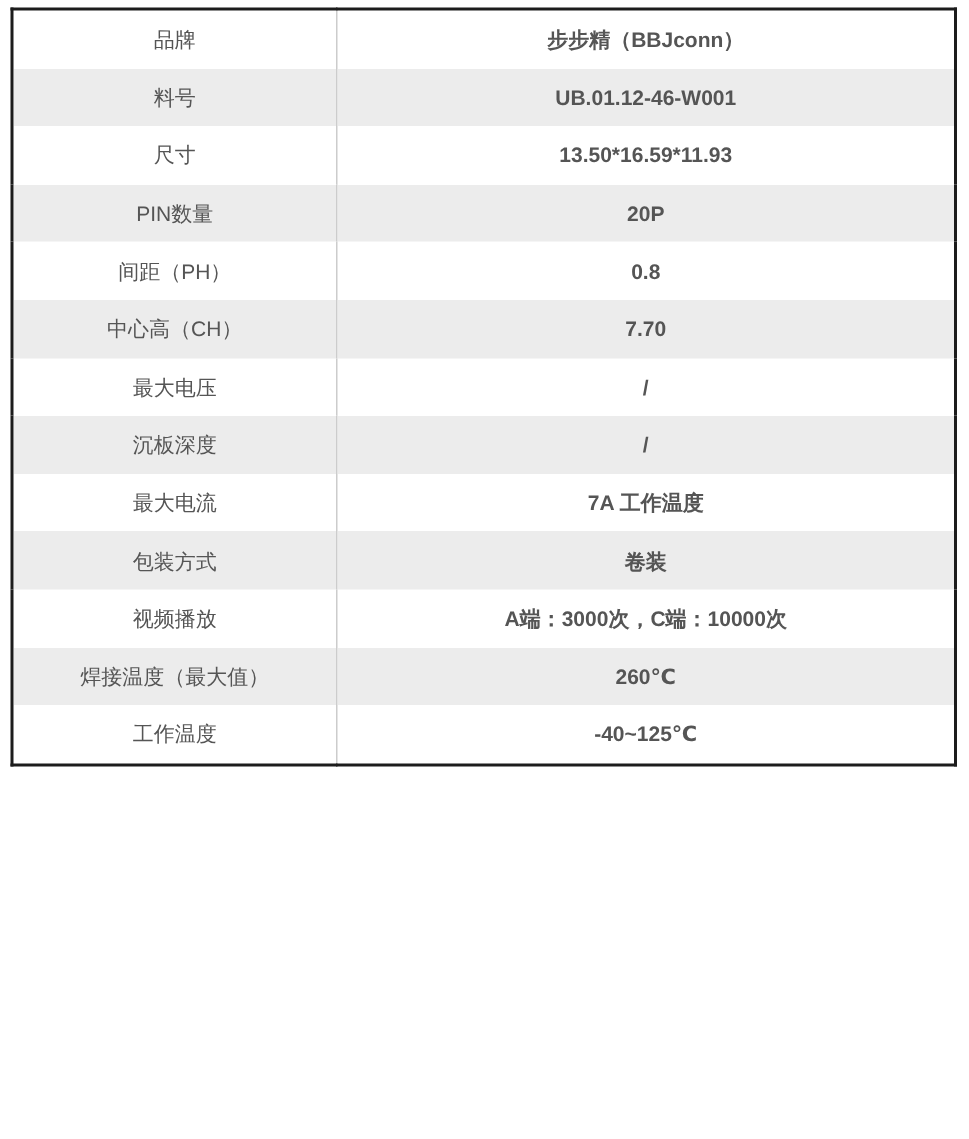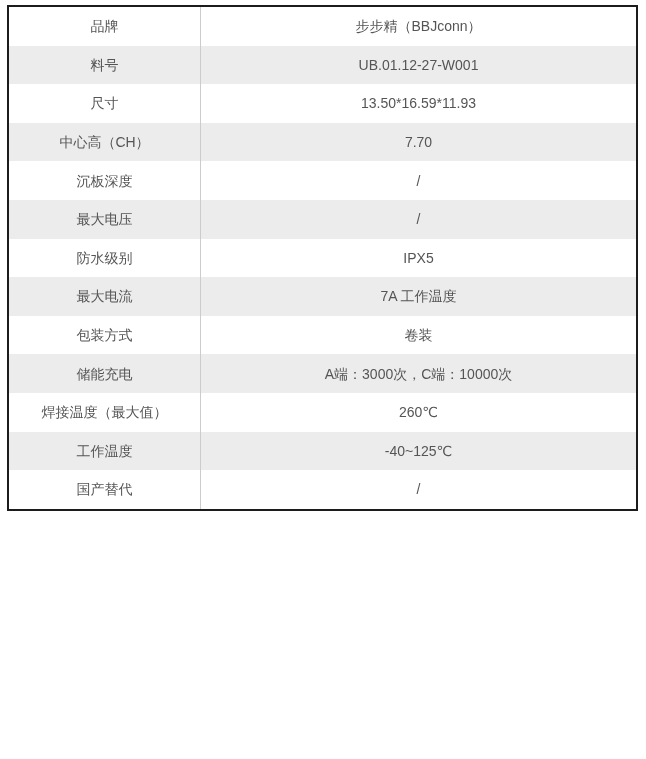--- a/index.html
+++ b/index.html
@@ -25,105 +25,106 @@
     border: 2px solid #1c1c1c;
     table-layout: fixed;
     font-size: 14px;
     color: #555555;
   }
   table.spec-table tr:nth-child(even) td {
     background: #ececec;
   }
   table.spec-table td {
     height: 28.6px;            
-    padding: 5px 14px;
+    padding: 5px 26px;
     text-align: center;
     vertical-align: middle;
     line-height: 20px;
     overflow: hidden;
   }
   td.label-cell {
     width: 163px;              
     border-right: 1px solid #cccccc;
   }
   td.value-cell {
     white-space: pre-line;     
+    font-weight: bold;
   }
 </style>
 </head>
 <body>
 
 <div class="page">
   <table class="spec-table">
     <tbody>
   <tr>
     <td class="label-cell">品牌</td>
     <td class="value-cell">步步精（BBJconn）</td>
   </tr>
 
 
   <tr>
     <td class="label-cell">料号</td>
-    <td class="value-cell">UB.01.12-27-W001</td>
+    <td class="value-cell">UB.01.12-46-W001</td>
   </tr>
 
   <tr>
     <td class="label-cell">尺寸</td>
     <td class="value-cell">13.50*16.59*11.93</td>
   </tr>
 
+  <tr>
+    <td class="label-cell">PIN数量</td>
+    <td class="value-cell">20P</td>
+  </tr>
 
+  <tr>
+    <td class="label-cell">间距（PH）</td>
+    <td class="value-cell">0.8</td>
+  </tr>
 
   <tr>
     <td class="label-cell">中心高（CH）</td>
     <td class="value-cell">7.70</td>
-  </tr>
-
-  <tr>
-    <td class="label-cell">沉板深度</td>
-    <td class="value-cell">/</td>
   </tr>
 
   <tr>
     <td class="label-cell">最大电压</td>
     <td class="value-cell">/</td>
   </tr>
 
   <tr>
-    <td class="label-cell">防水级别</td>
-    <td class="value-cell">IPX5</td>
+    <td class="label-cell">沉板深度</td>
+    <td class="value-cell">/</td>
   </tr>
+
 
   <tr>
     <td class="label-cell">最大电流</td>
     <td class="value-cell">7A 工作温度</td>
   </tr>
 
   <tr>
     <td class="label-cell">包装方式</td>
     <td class="value-cell">卷装</td>
   </tr>
 
   <tr>
-    <td class="label-cell">储能充电</td>
+    <td class="label-cell">视频播放</td>
     <td class="value-cell">A端：3000次，C端：10000次</td>
   </tr>
 
 
 
 
   <tr>
     <td class="label-cell">焊接温度（最大值）</td>
     <td class="value-cell">260℃</td>
   </tr>
 
   <tr>
     <td class="label-cell">工作温度</td>
     <td class="value-cell">-40~125℃</td>
   </tr>
 
-  <tr>
-    <td class="label-cell">国产替代</td>
-    <td class="value-cell">/</td>
-  </tr>
 </tbody>
   </table>
 </div>
 
 </body></html>

